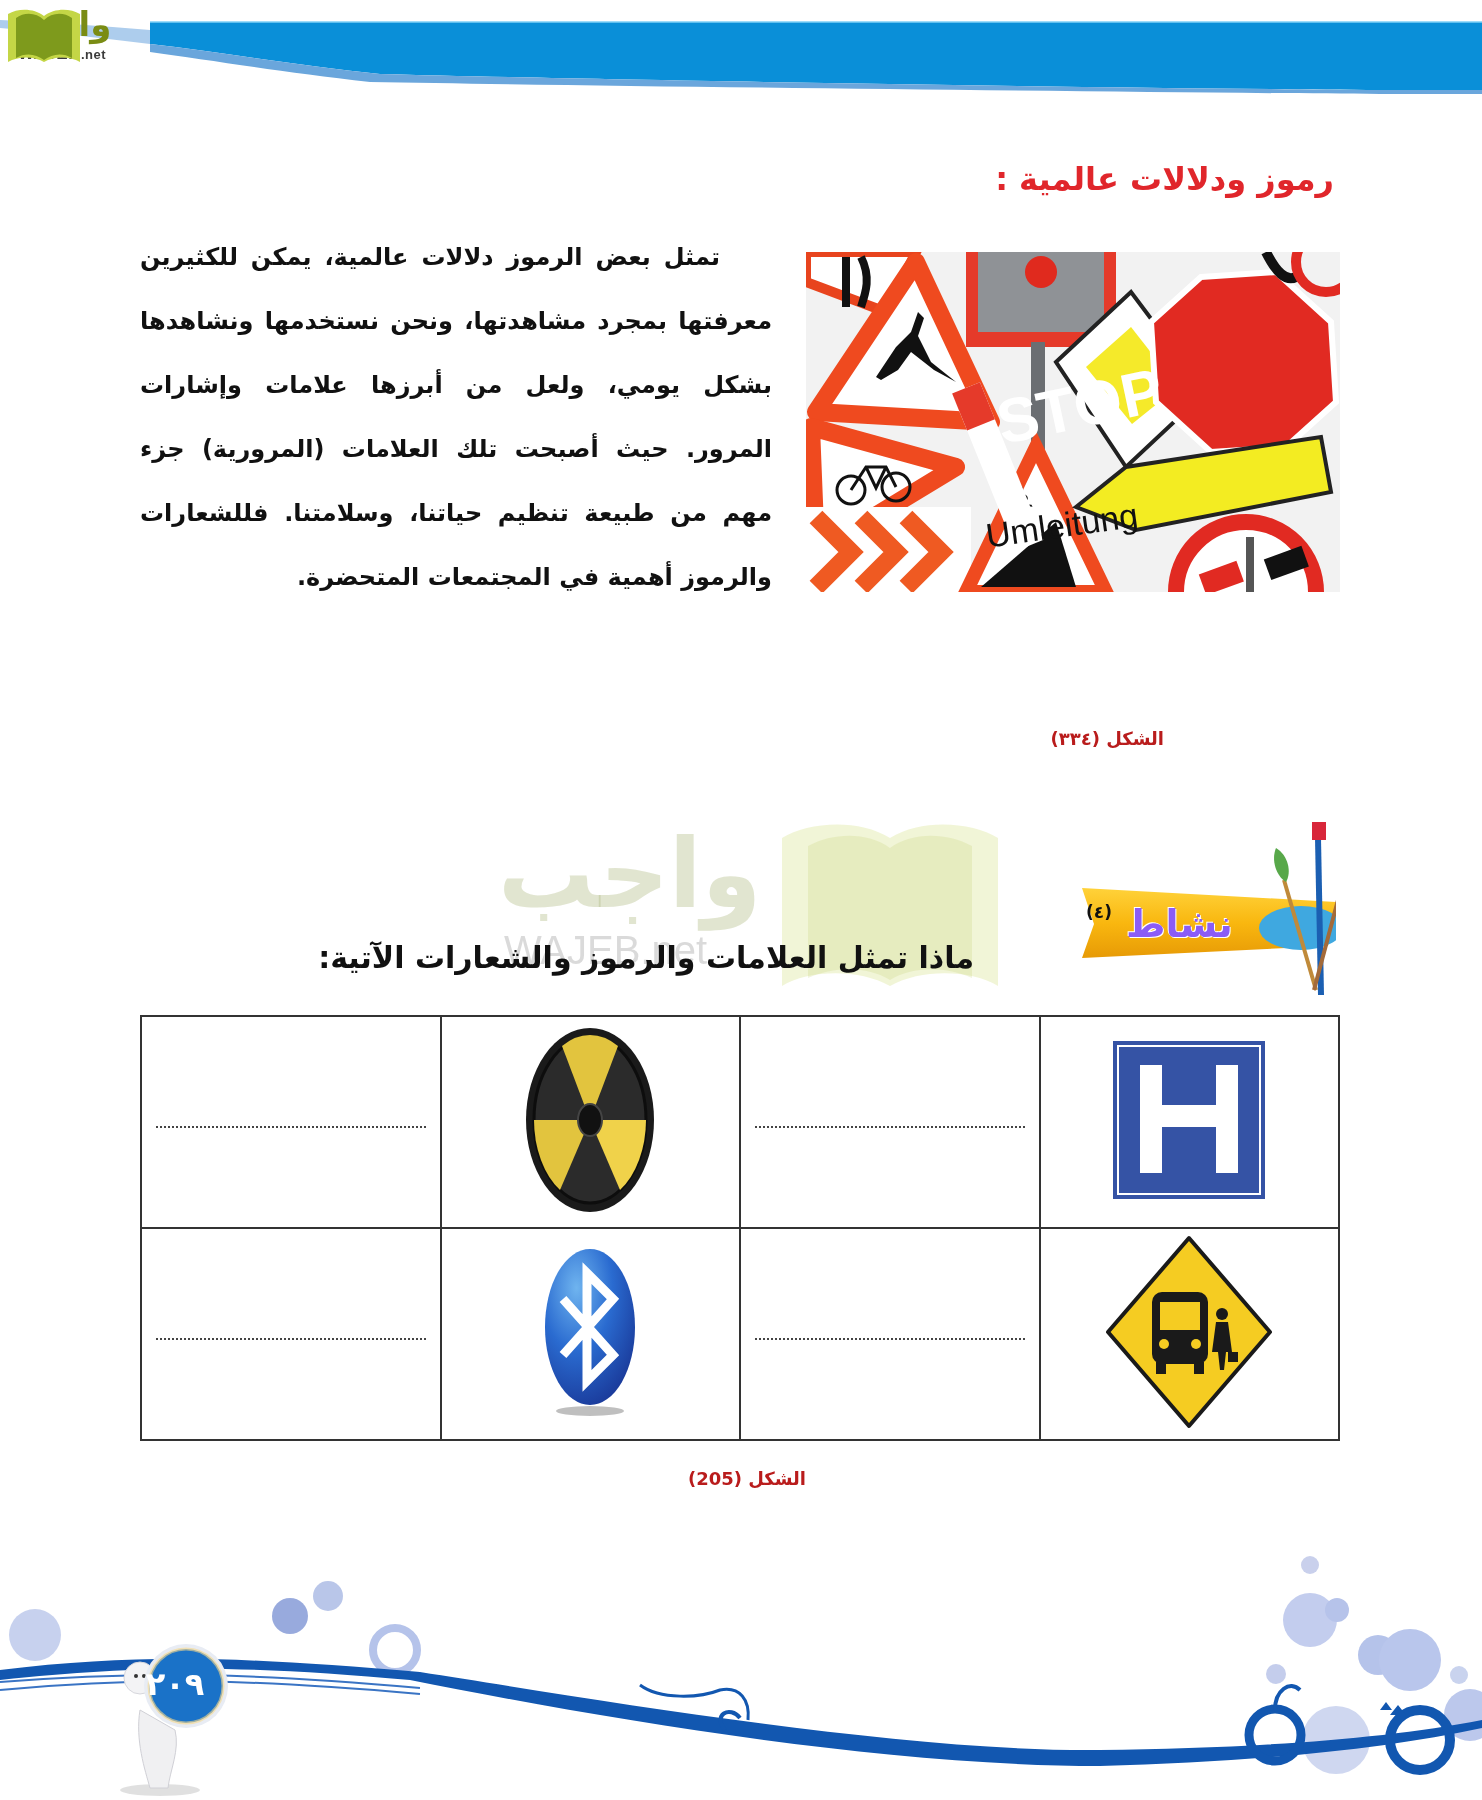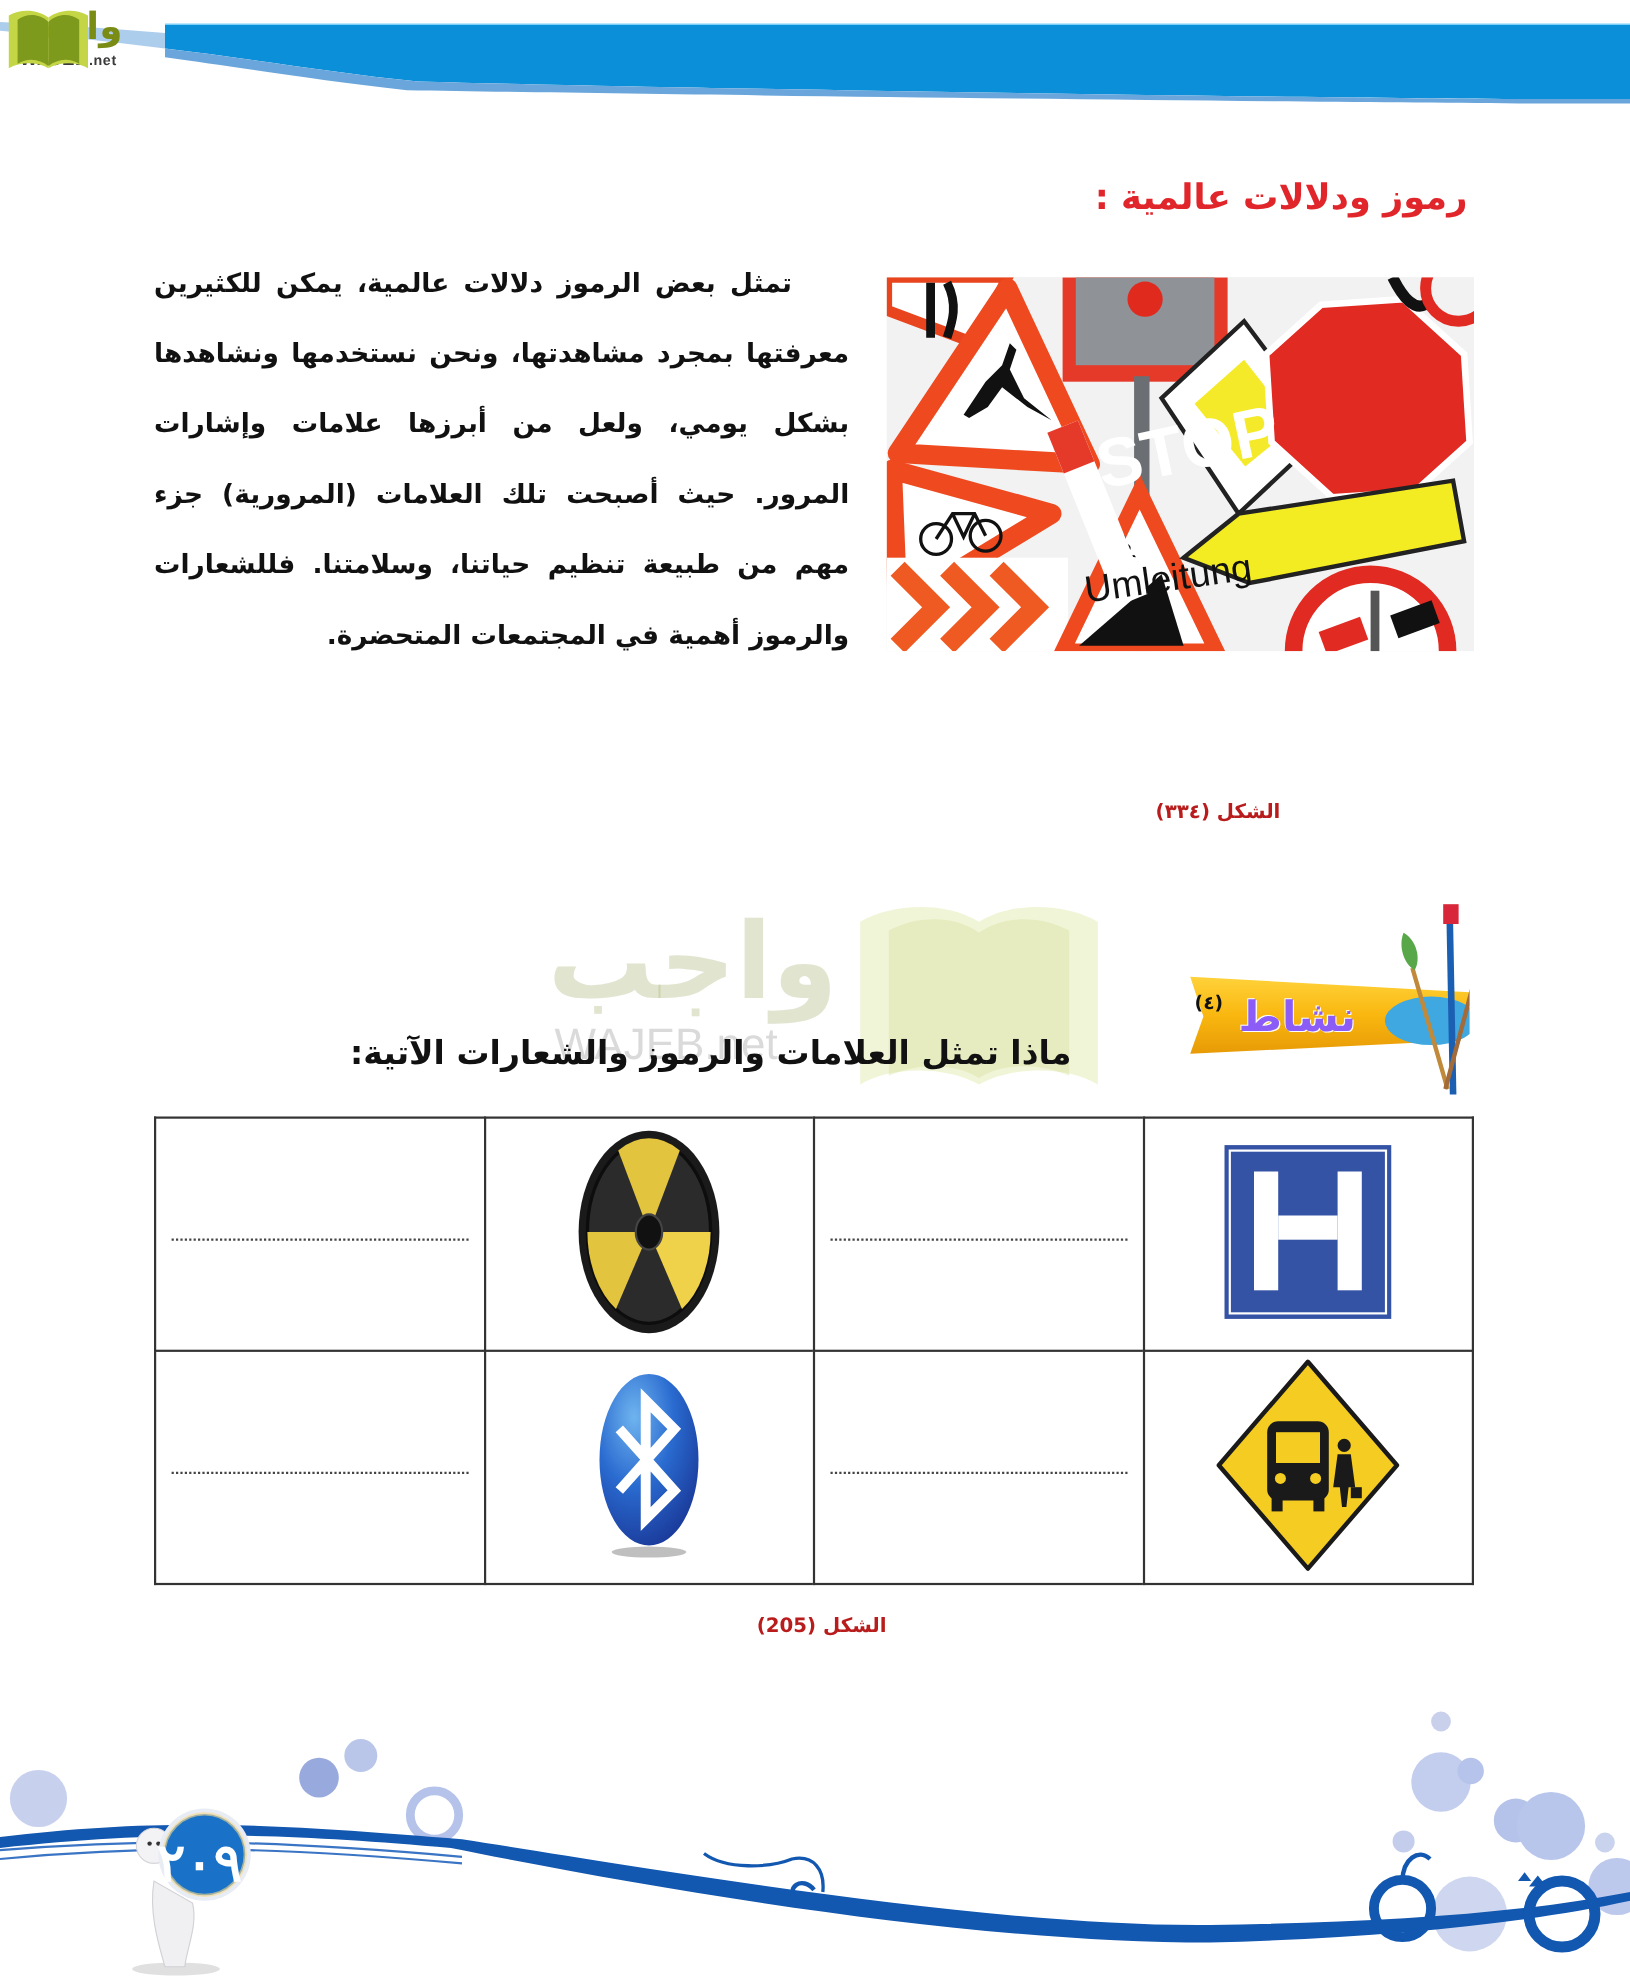--- a/index.html
+++ b/index.html
@@ -43,21 +43,21 @@
   .wm-book { position: absolute; left: 280px; top: 0; }
 
   
   .symbols { position: absolute; left: 140px; top: 1015px; width: 1200px; height: 424px; border-collapse: collapse; direction: rtl; }
   .symbols td { width: 300px; height: 212px; border: 2px solid #333; text-align: center; vertical-align: middle; }
   .dots { display: inline-block; width: 270px; border-bottom: 2px dotted #444; height: 10px; }
   .sym { display: inline-block; }
 
   
   .footer { position: absolute; left: 0; top: 1540px; width: 1482px; height: 260px; }
-  .page-num { position: absolute; left: 130px; top: 1665px; width: 90px; text-align: right; font-size: 48px; font-weight: bold; color: #fff; direction: rtl; font-family: Liberation Serif, serif; }
+  .page-num { position: absolute; left: 130px; top: 1665px; width: 90px; text-align: center; font-size: 32px; font-weight: bold; color: #fff; direction: rtl; }
 </style>
 </head>
 <body>
 
 <div class="top-band">
   <svg width="1482" height="110" viewBox="0 0 1482 110">
     <path d="M150 22 L1482 22 L1482 90 L1380 90 C1100 88 600 80 380 74 C300 66 220 52 150 44 Z" fill="#0a8fd8"></path>
     <path d="M150 44 C220 52 300 66 380 74 C600 80 1100 88 1380 90 L1482 90 L1482 94 L1380 94 C1100 92 600 86 370 82 C280 72 210 60 150 52 Z" fill="#6aa6dc"></path>
     <path d="M0 20 C50 22 100 26 150 30 L150 44 C100 38 50 32 0 28 Z" fill="#8ab8e6" opacity="0.7"></path>
     <line x1="150" y1="22" x2="1482" y2="22" stroke="#7fd0f7" stroke-width="1.5"></line>

